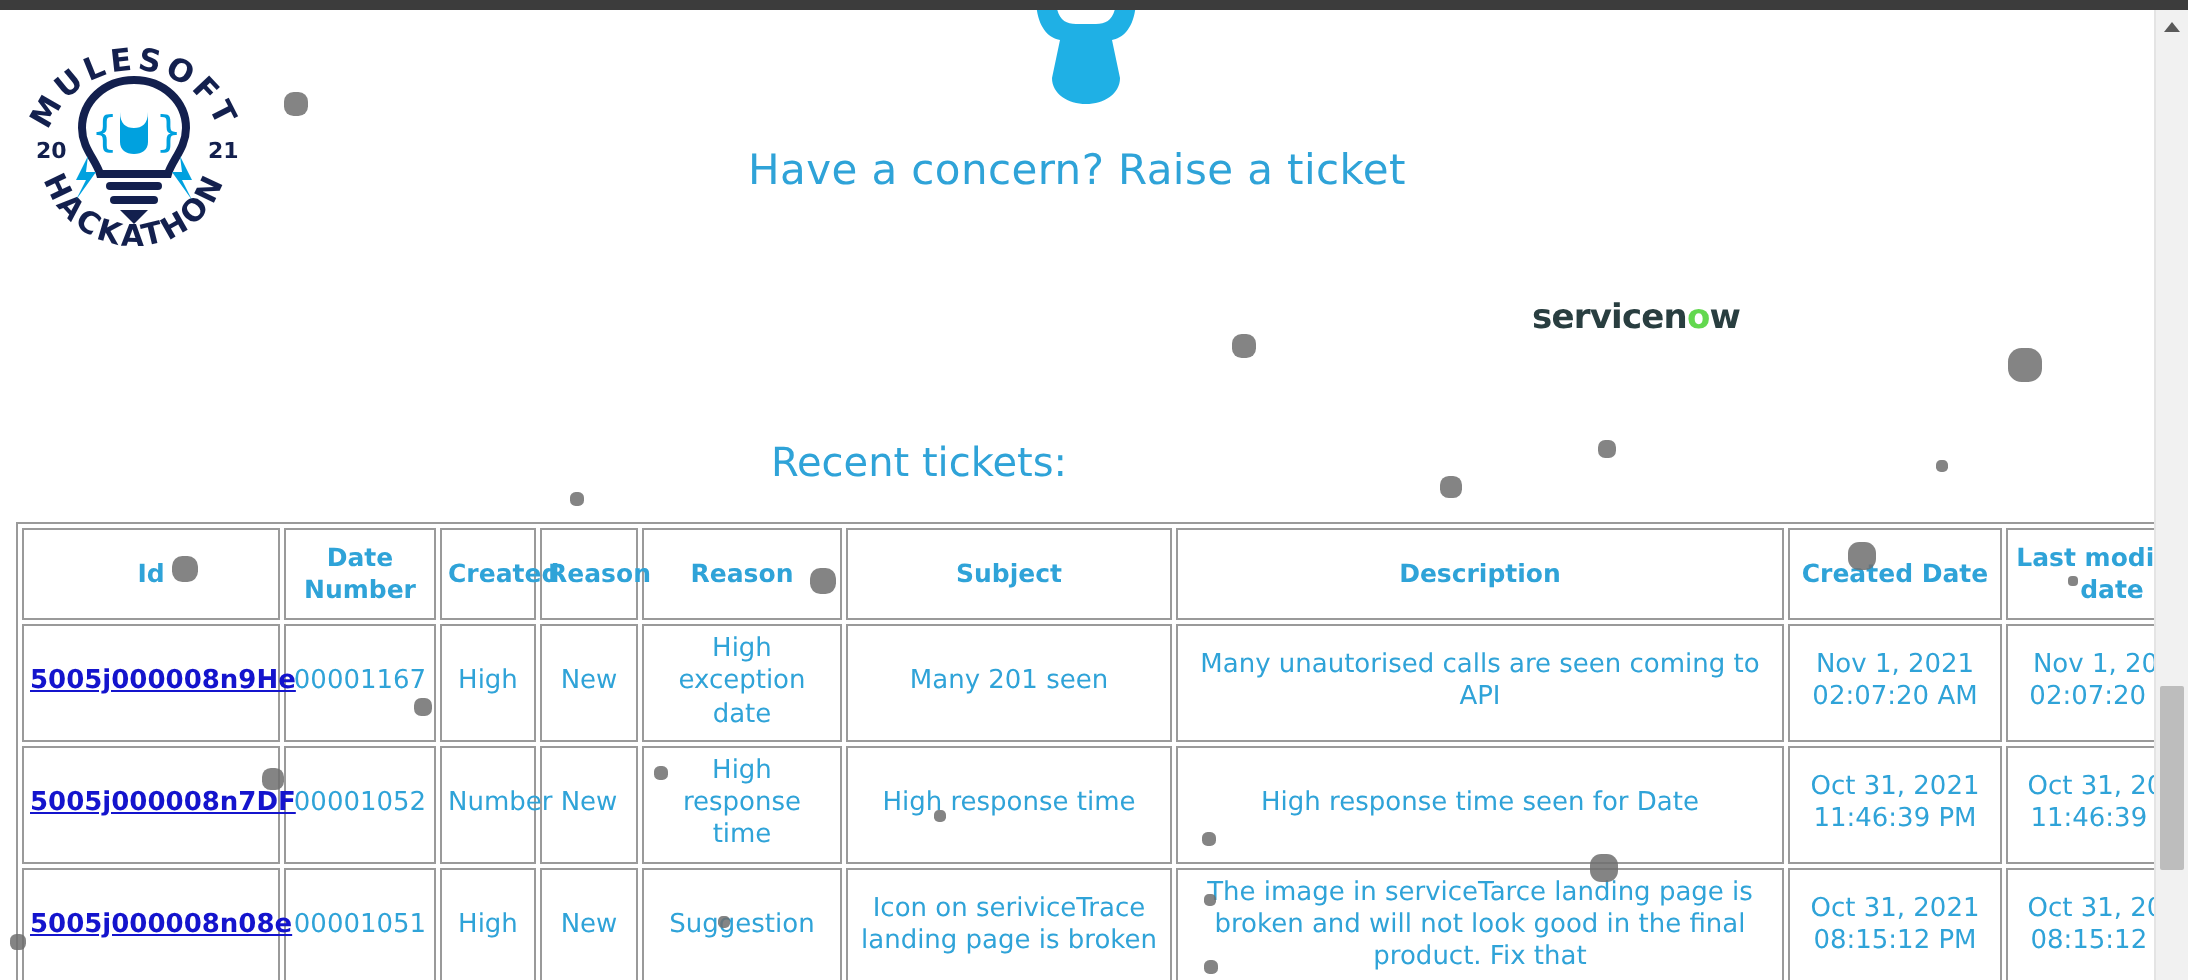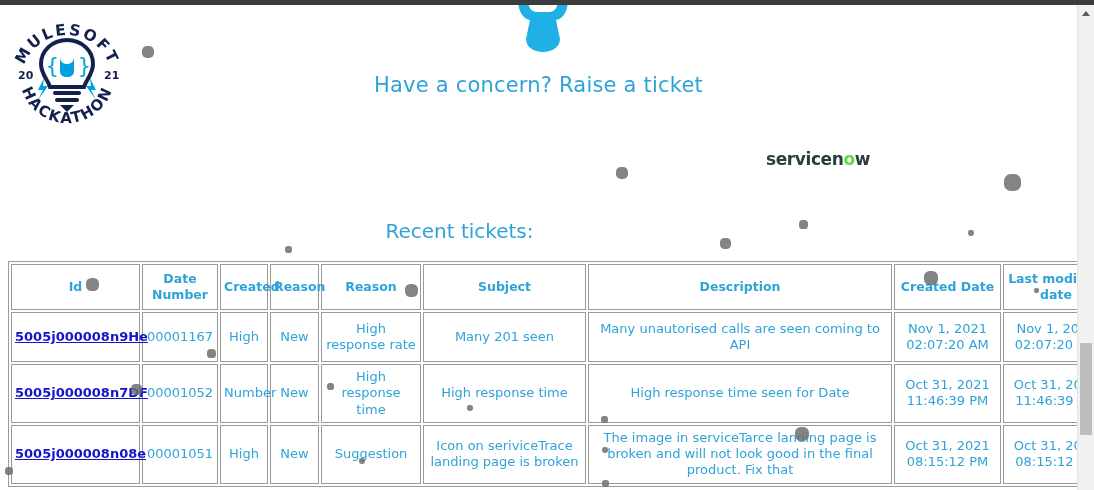--- a/index.html
+++ b/index.html
@@ -267,21 +267,21 @@
             <th>Created Date</th>
             <th>Last modified date</th>
           </tr>
         </thead>
         <tbody>
           <tr>
             <td class="id-cell"><a href="#">5005j000008n9He</a></td>
             <td>00001167</td>
             <td>High</td>
             <td class="status-new">New</td>
-            <td>High response rate</td>
+            <td>High exception date</td>
             <td>Many 201 seen</td>
             <td>Many unautorised calls are seen coming to API</td>
             <td>Nov 1, 2021 02:07:20 AM</td>
             <td>Nov 1, 2021 02:07:20 AM</td>
           </tr>
           <tr>
             <td class="id-cell"><a href="#">5005j000008n7DF</a></td>
             <td>00001052</td>
             <td>Number</td>
             <td class="status-new">New</td>

